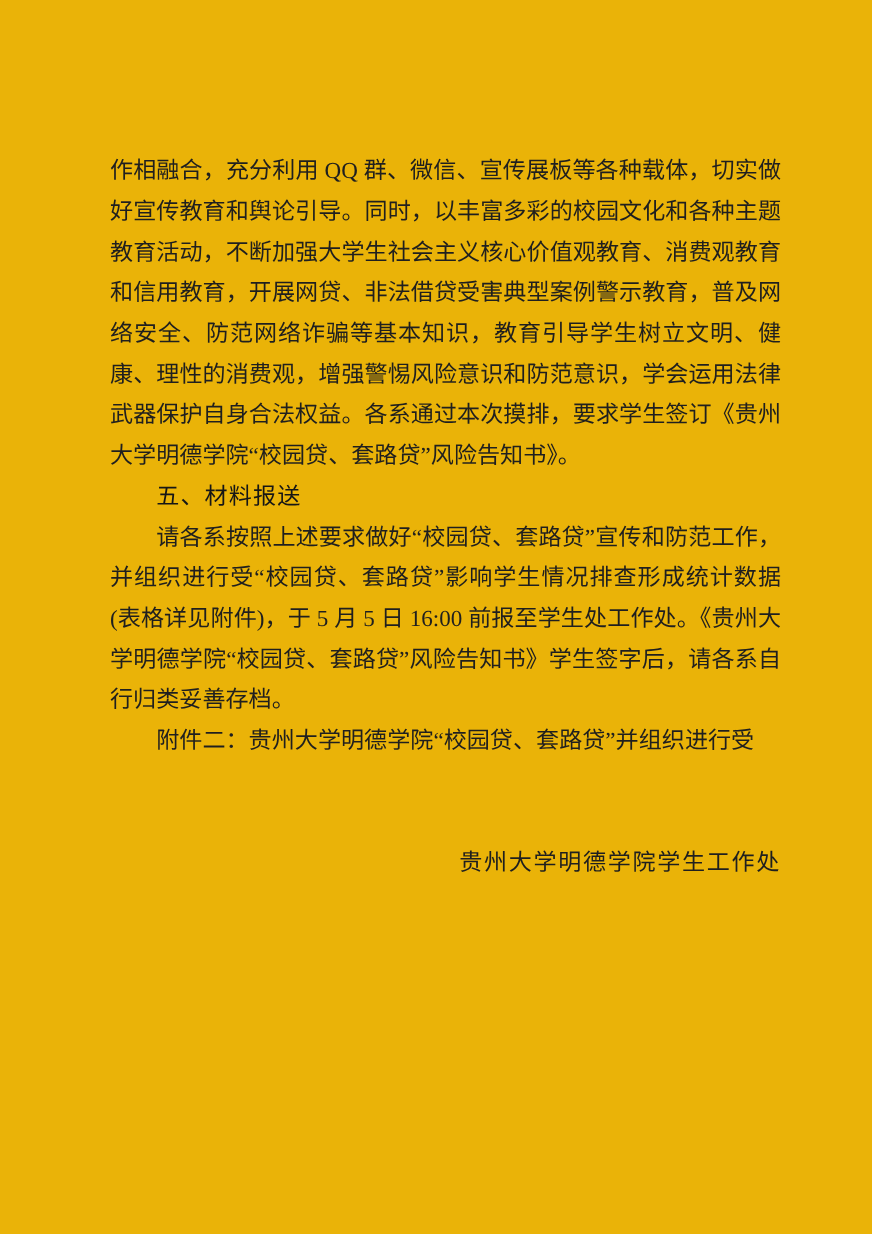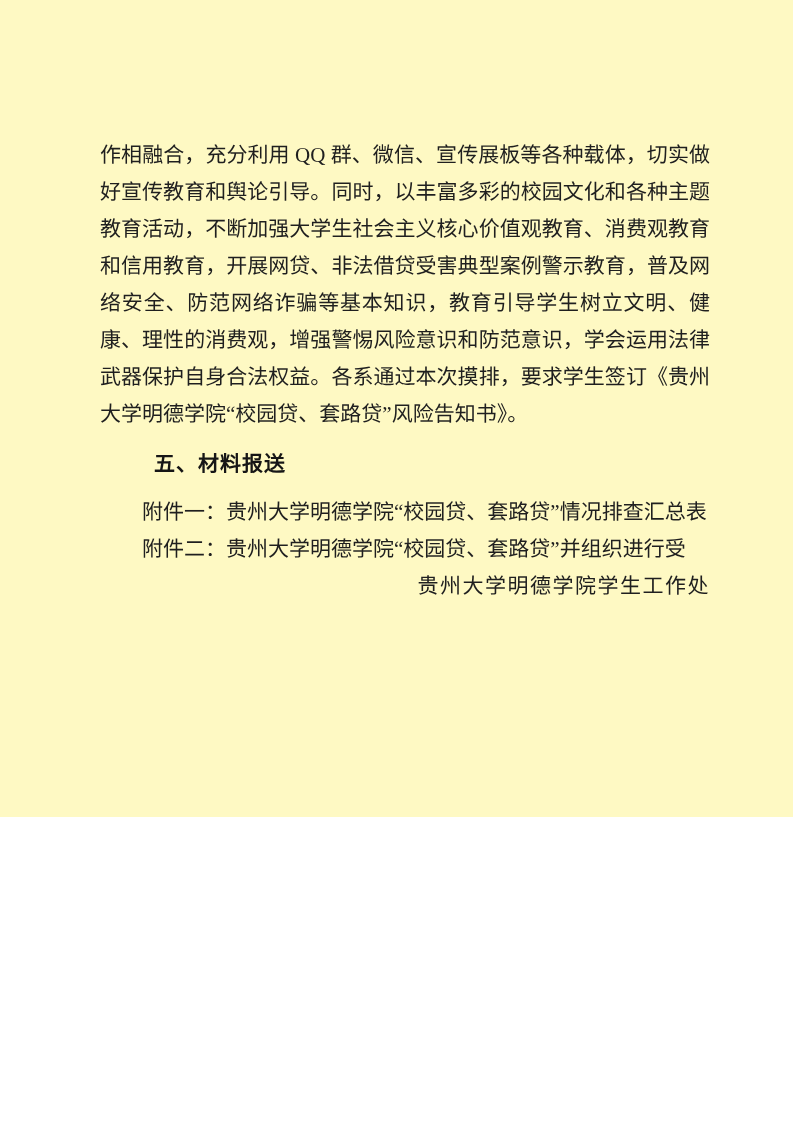--- a/index.html
+++ b/index.html
@@ -3,51 +3,52 @@
 <meta charset="utf-8">
 <style>
   html, body {
     margin: 0;
     padding: 0;
     background: #ffffff;
   }
   .page {
     position: relative;
     width: 793px;
-    height: 817px;
+    height: 1122px;
     margin: 0 auto;
-    background: #fef9c3;
+    background: #eab308;
     box-sizing: border-box;
     padding: 137px 83px 0 100px;
     font-family: "Liberation Serif", "DejaVu Serif", serif;
     font-size: 21px;
     line-height: 37px;
     color: #1f1f1f;
     overflow: hidden;
   }
   .para {
     margin: 0;
     text-align: justify;
     text-justify: inter-ideograph;
     word-break: break-all;
   }
   .para.indent {
     text-indent: 2em;
   }
   .section-heading {
-    margin: 12px;
+    margin: 0;
     font-size: 21px;
     line-height: 37px;
-    font-weight: 700;
+    font-weight: 400;
     text-indent: 2em;
     font-family: "Liberation Sans", "DejaVu Sans", "Liberation Serif", serif;
     letter-spacing: 1px;
     color: #161616;
   }
   .signature-block {
+    margin-top: 74px;
     margin-left: auto;
     width: max-content;
   }
   .sig-name {
     line-height: 37px;
     letter-spacing: 1.5px;
   }
   .sig-date {
     margin-top: 5px;
     line-height: 37px;
@@ -55,22 +56,22 @@
 </style>
 </head>
 <body>
 
 <div class="page">
 
   <p class="para">作相融合，充分利用 QQ 群、微信、宣传展板等各种载体，切实做好宣传教育和舆论引导。同时，以丰富多彩的校园文化和各种主题教育活动，不断加强大学生社会主义核心价值观教育、消费观教育和信用教育，开展网贷、非法借贷受害典型案例警示教育，普及网络安全、防范网络诈骗等基本知识，教育引导学生树立文明、健康、理性的消费观，增强警惕风险意识和防范意识，学会运用法律武器保护自身合法权益。各系通过本次摸排，要求学生签订《贵州大学明德学院“校园贷、套路贷”风险告知书》。</p>
 
   <h2 class="section-heading">五、材料报送</h2>
 
+  <p class="para indent">请各系按照上述要求做好“校园贷、套路贷”宣传和防范工作，并组织进行受“校园贷、套路贷”影响学生情况排查形成统计数据(表格详见附件)，于 5 月 5 日 16:00 前报至学生处工作处。《贵州大学明德学院“校园贷、套路贷”风险告知书》学生签字后，请各系自行归类妥善存档。</p>
 
-  <p class="para indent">附件一：贵州大学明德学院“校园贷、套路贷”情况排查汇总表</p>
 
   <p class="para indent">附件二：贵州大学明德学院“校园贷、套路贷”并组织进行受</p>
 
   <div class="signature-block">
     <div class="sig-name">贵州大学明德学院学生工作处</div>
   </div>
 
 </div>
 
 </body></html>

